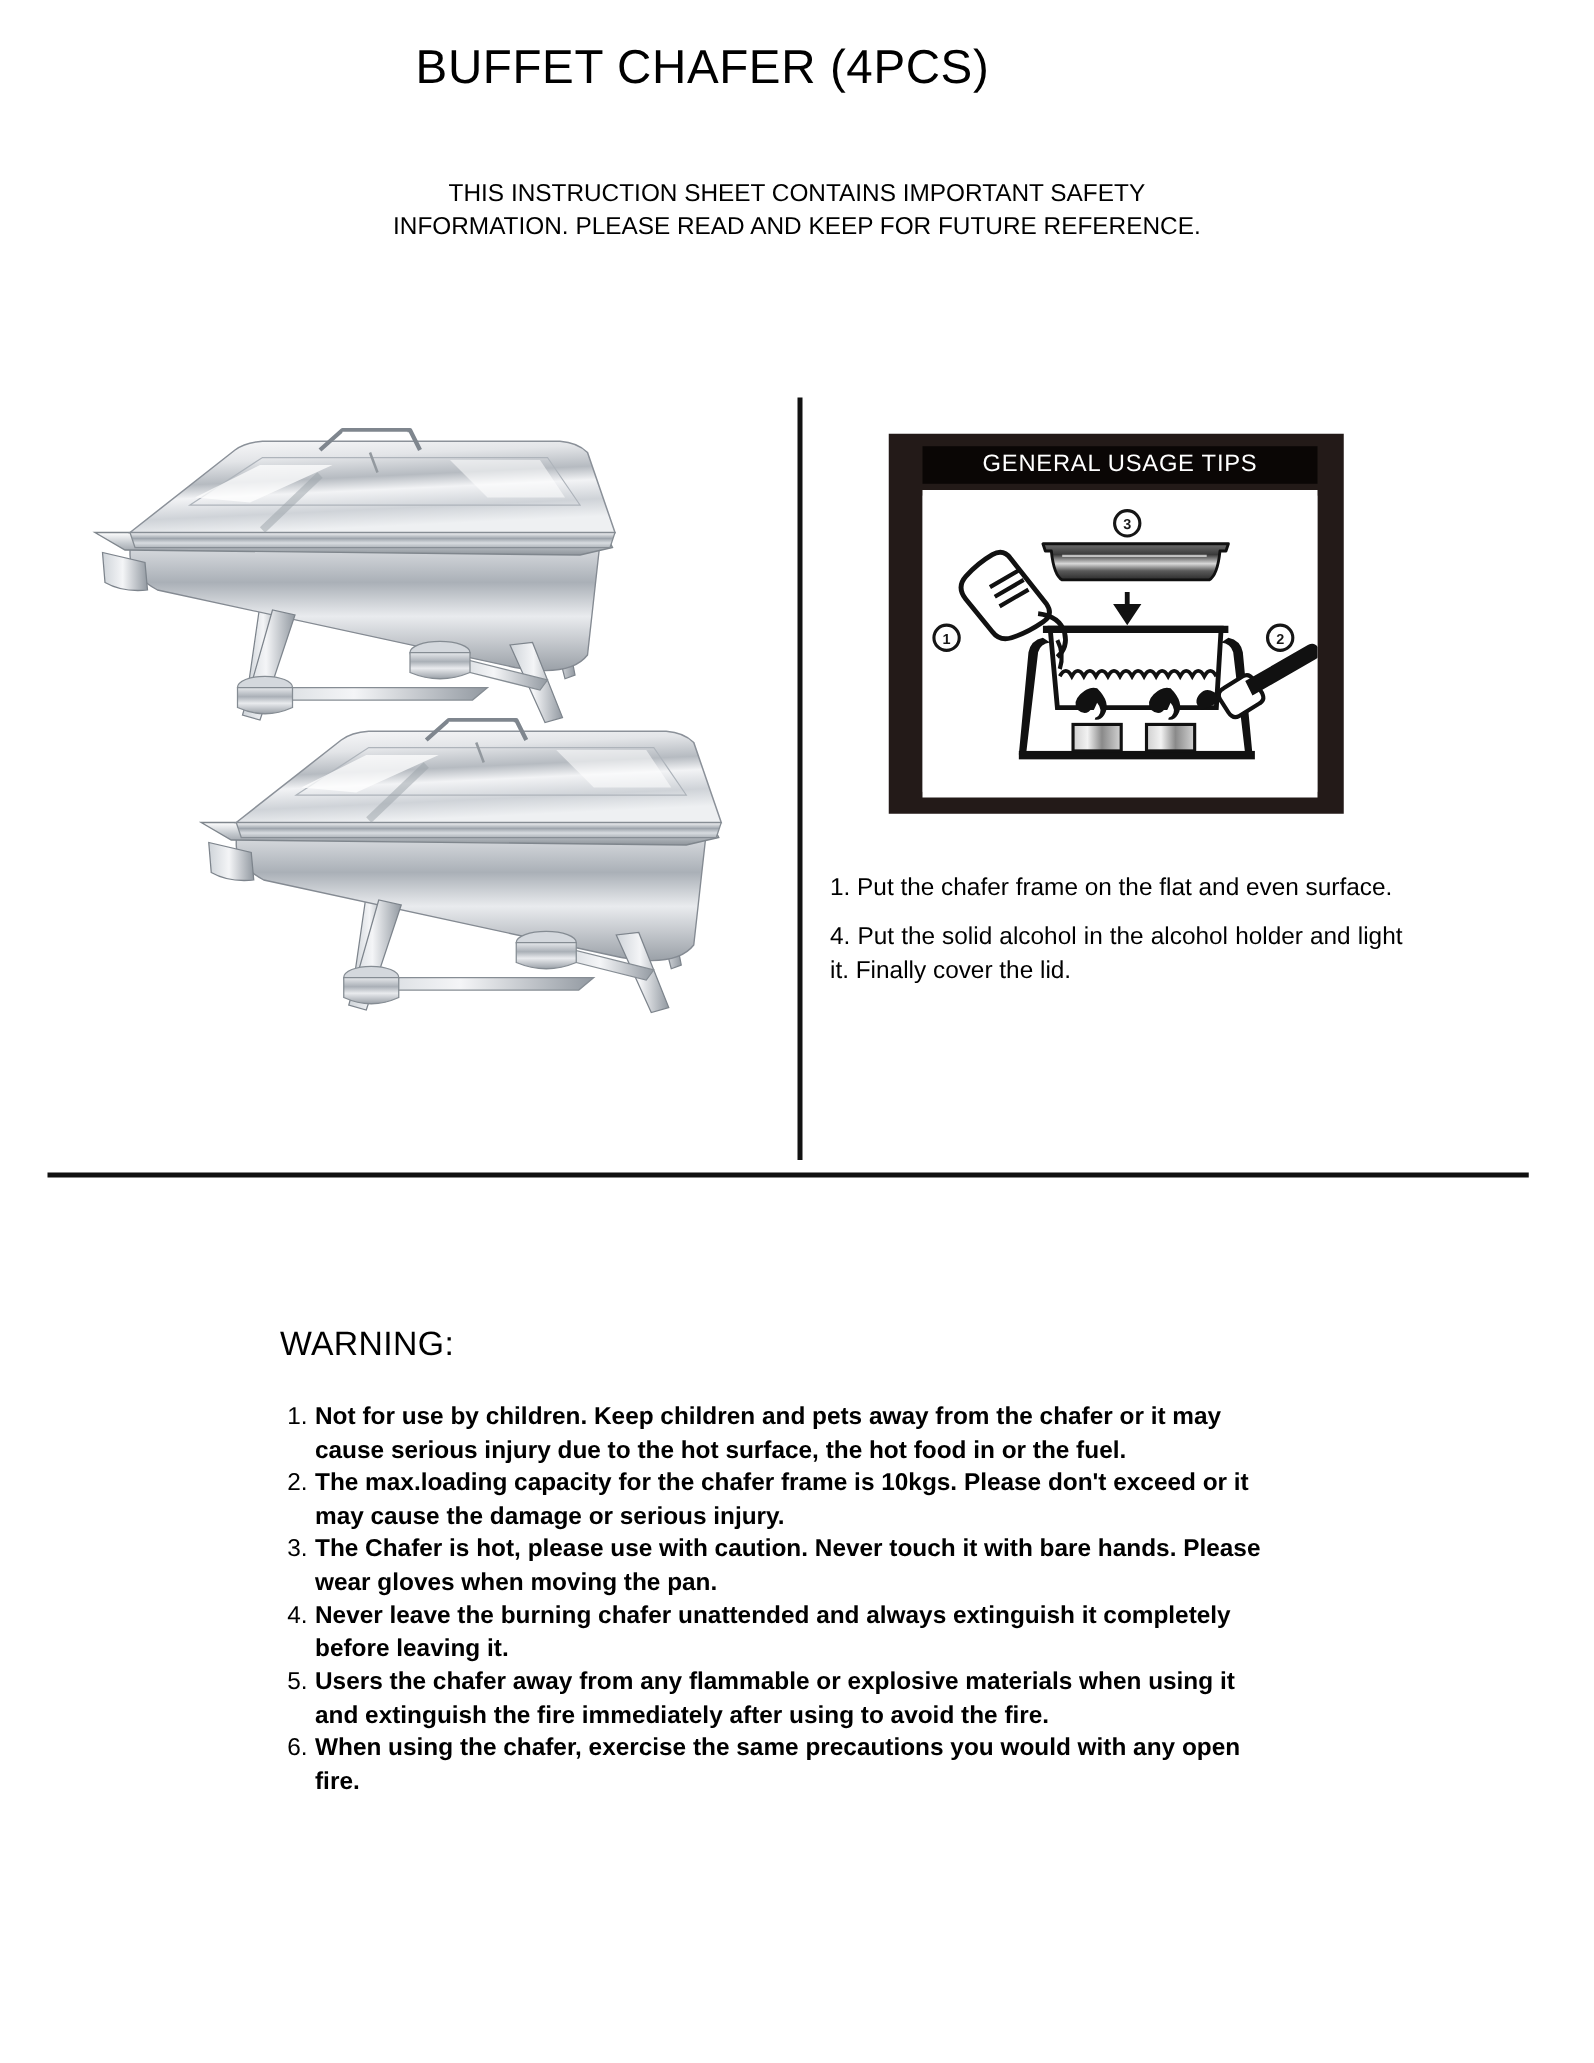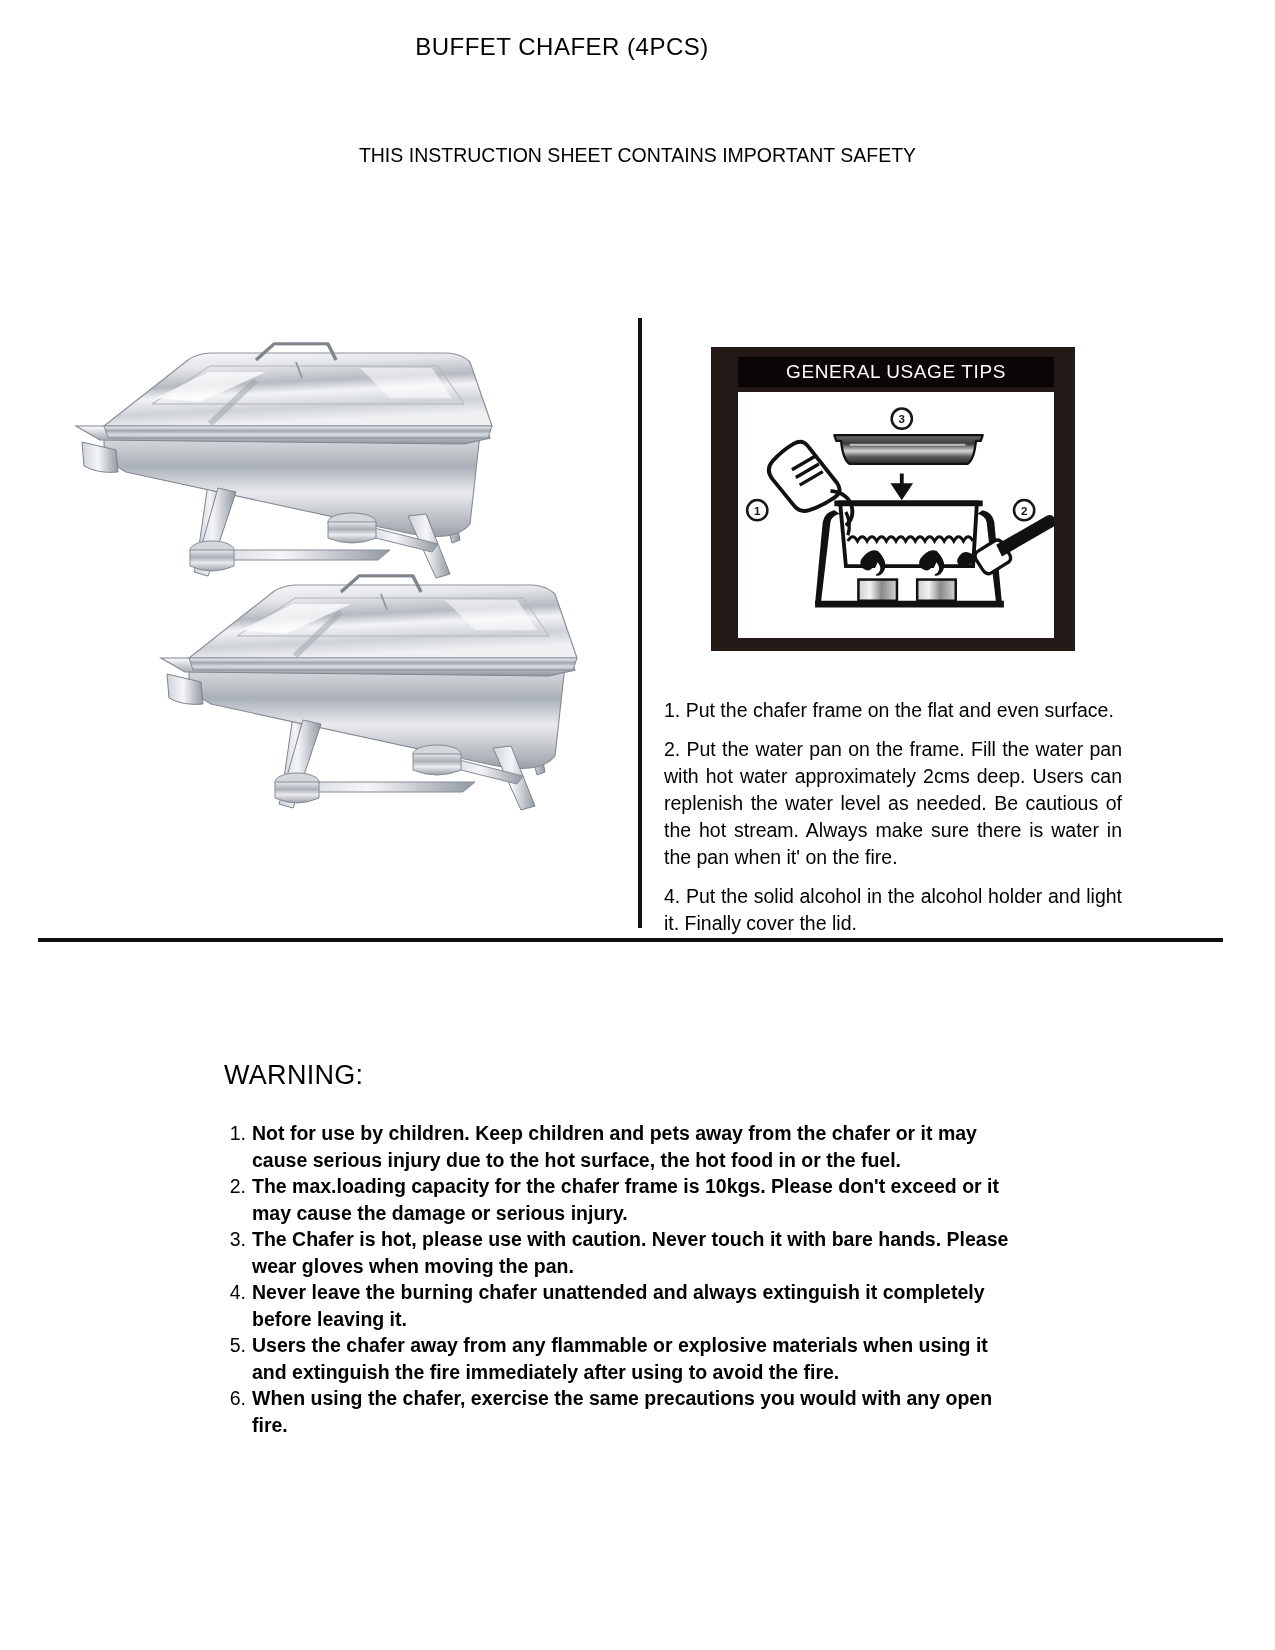--- a/index.html
+++ b/index.html
@@ -16,21 +16,21 @@
     overflow: hidden;
   }
 
   
   .page-title {
     position: absolute;
     top: 34px;
     left: 0;
     width: 1124px;
     text-align: center;
-    font-size: 24px;
+    font-size: 38px;
     font-weight: 400;
     letter-spacing: 0.5px;
     line-height: 1.1;
   }
   .subtitle {
     position: absolute;
     top: 142px;
     left: 0;
     width: 1275px;
     text-align: center;
@@ -142,20 +142,21 @@
   }
   .warn-body { flex: 1; font-weight: bold; }
 </style>
 </head>
 <body>
 
 <div class="page-title">BUFFET CHAFER (4PCS)</div>
 
 <div class="subtitle">
   <span class="line">THIS INSTRUCTION SHEET CONTAINS IMPORTANT SAFETY</span>
+  <span class="line">INFORMATION. PLEASE READ AND KEEP FOR FUTURE REFERENCE.</span>
 </div>
 
 <div class="v-divider"></div>
 <div class="h-divider"></div>
 
 <div class="photo photo-1">
   <svg viewBox="0 0 505 248" xmlns="http://www.w3.org/2000/svg">
     <defs>
       <linearGradient id="lidG" x1="0" y1="0" x2="0.25" y2="1">
         <stop offset="0%" stop-color="#fbfbfc"></stop>
@@ -330,21 +331,20 @@
       <g>
         <circle cx="297" cy="118" r="10.5" fill="#ffffff" stroke="#161616" stroke-width="2.6"></circle>
         <text x="297" y="123" font-family="'Liberation Sans', sans-serif" font-size="12" font-weight="bold" text-anchor="middle" fill="#161616">2</text>
       </g>
     </svg>
   </div>
 </div>
 
 <div class="usage-text">
   <p class="nojust">1. Put the chafer frame on the flat and even surface.</p>
-  <p>2. Put the water pan on the frame. Fill the water pan with hot water approximately 2cms deep. Users can replenish the water level as needed. Be cautious of the hot stream. Always make sure there is water in the pan when it' on the fire.</p>
   <p>4. Put the solid alcohol in the alcohol holder and light it. Finally cover the lid.</p>
 </div>
 
 <div class="warning-title">WARNING:</div>
 
 <div class="warning-list">
   <div class="warn-item">
     <span class="warn-num">1.</span>
     <span class="warn-body">Not for use by children. Keep children and pets away from the chafer or it may cause serious injury due to the hot surface, the hot food in or the fuel.</span>
   </div>

